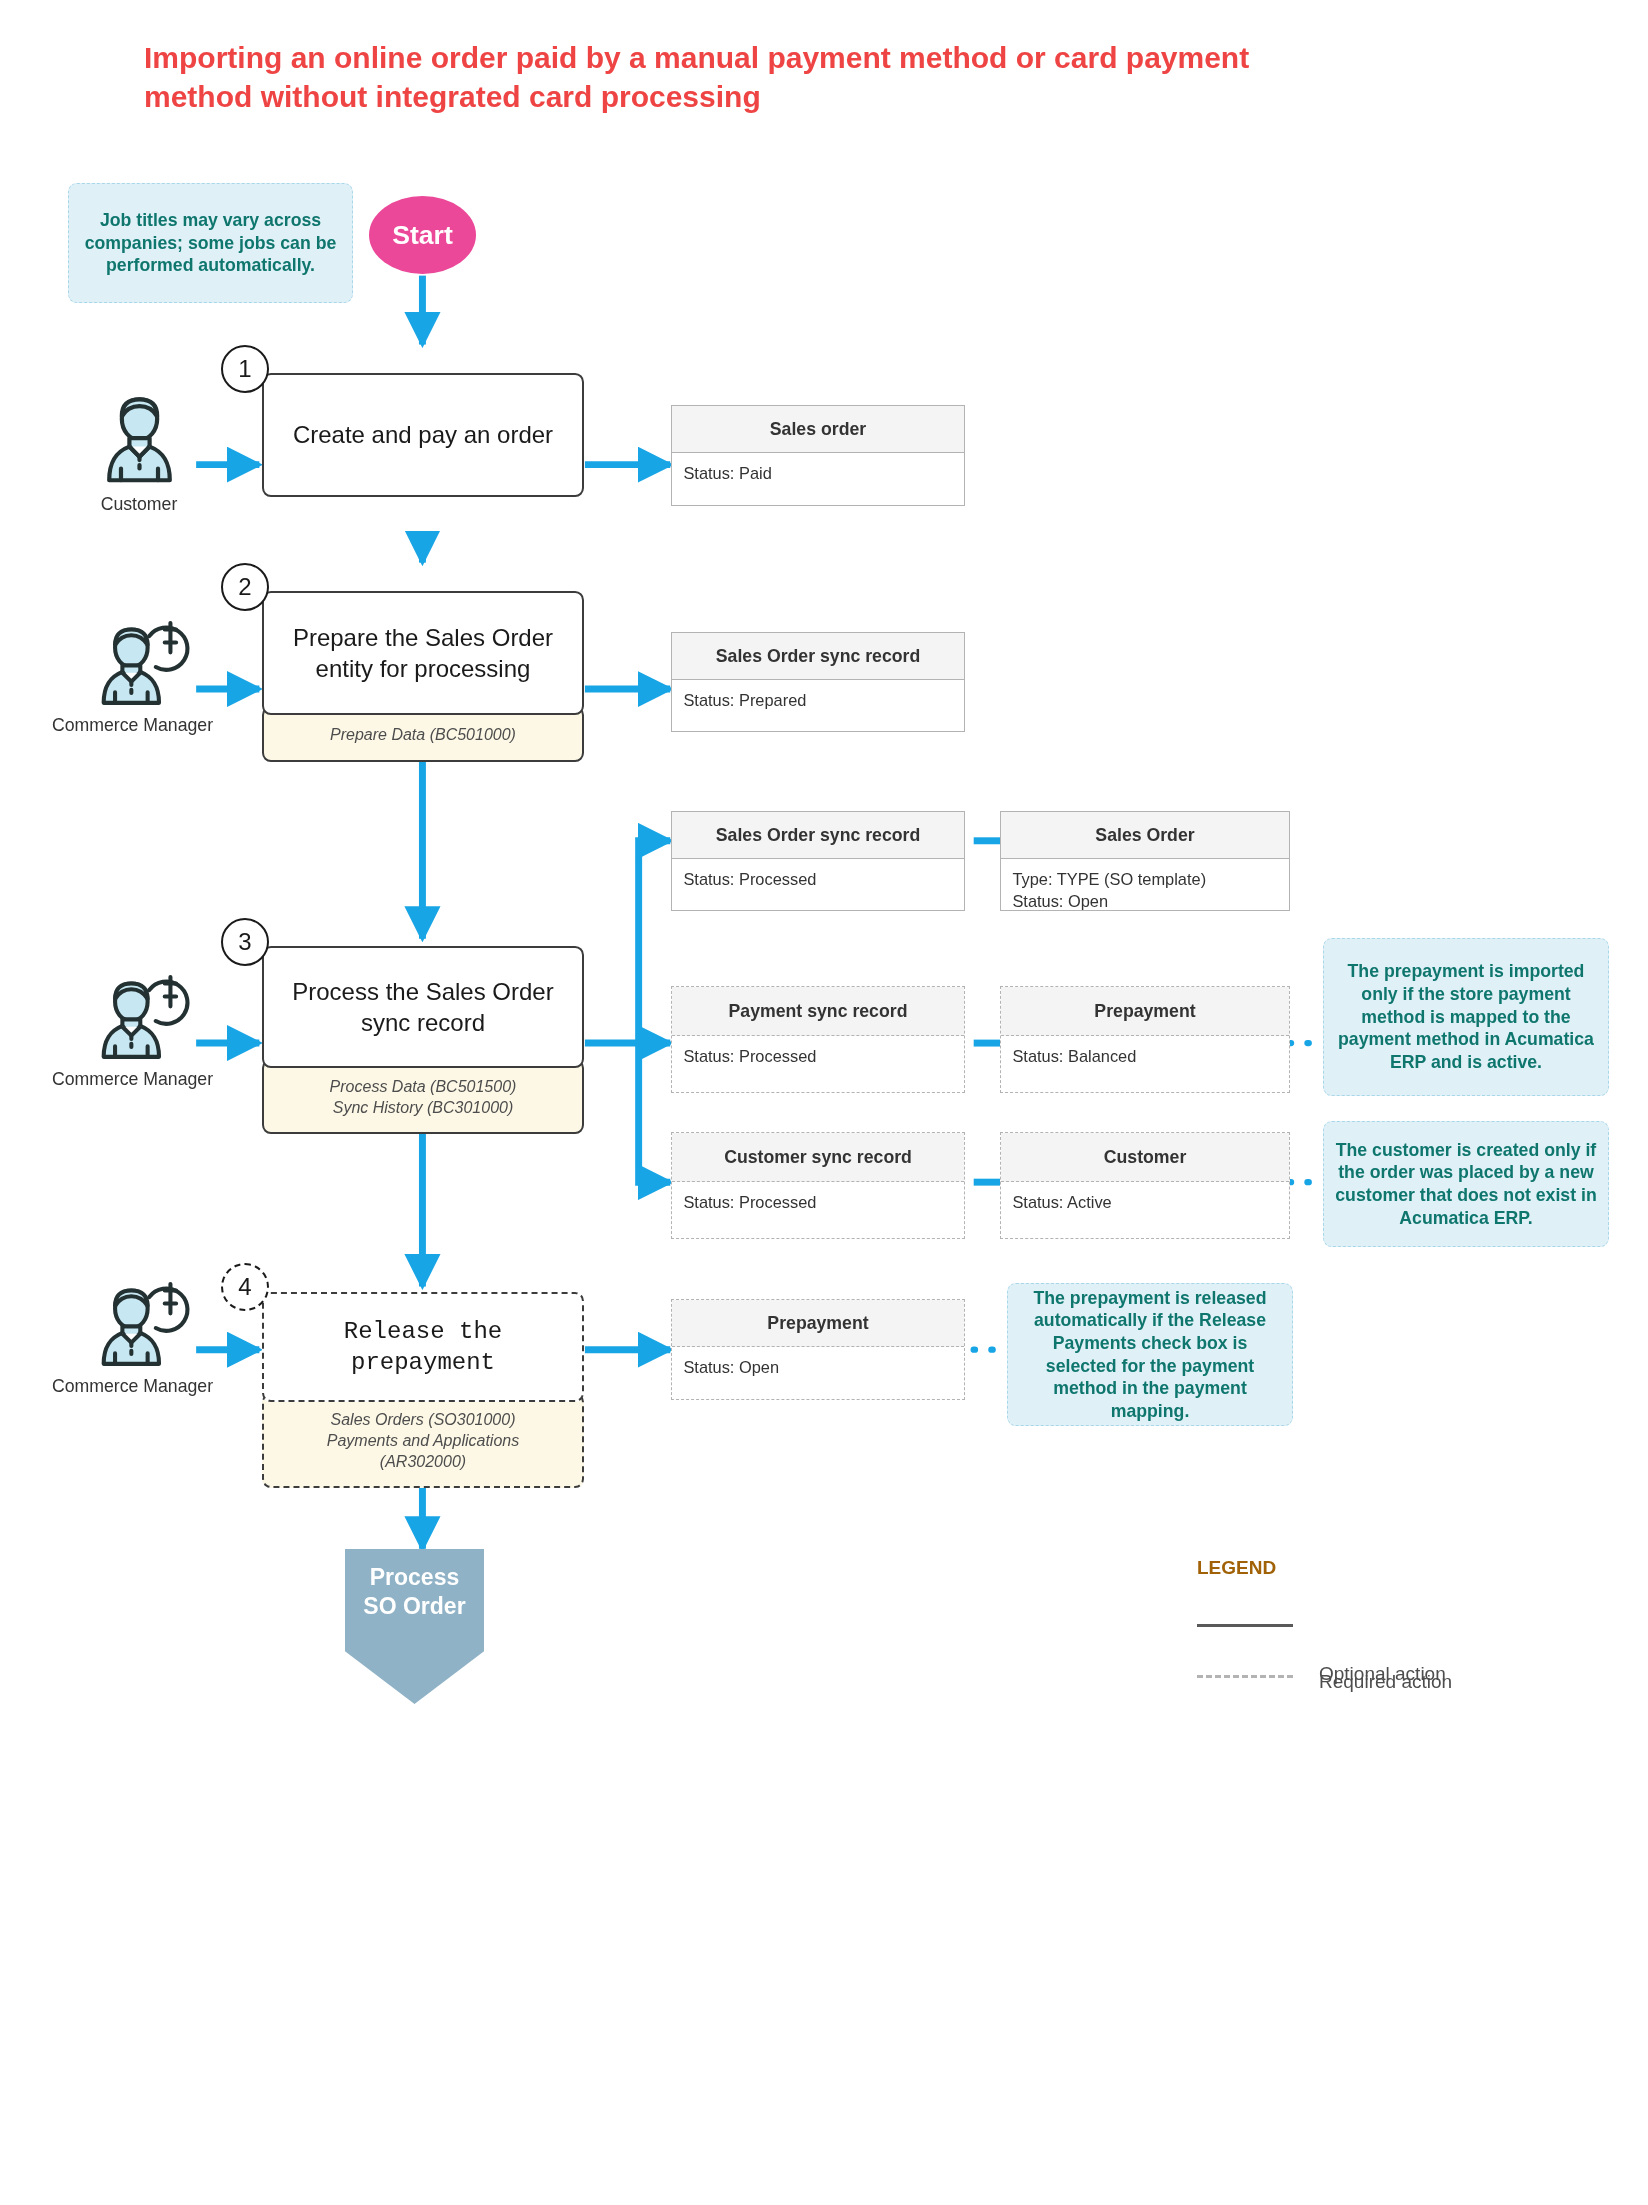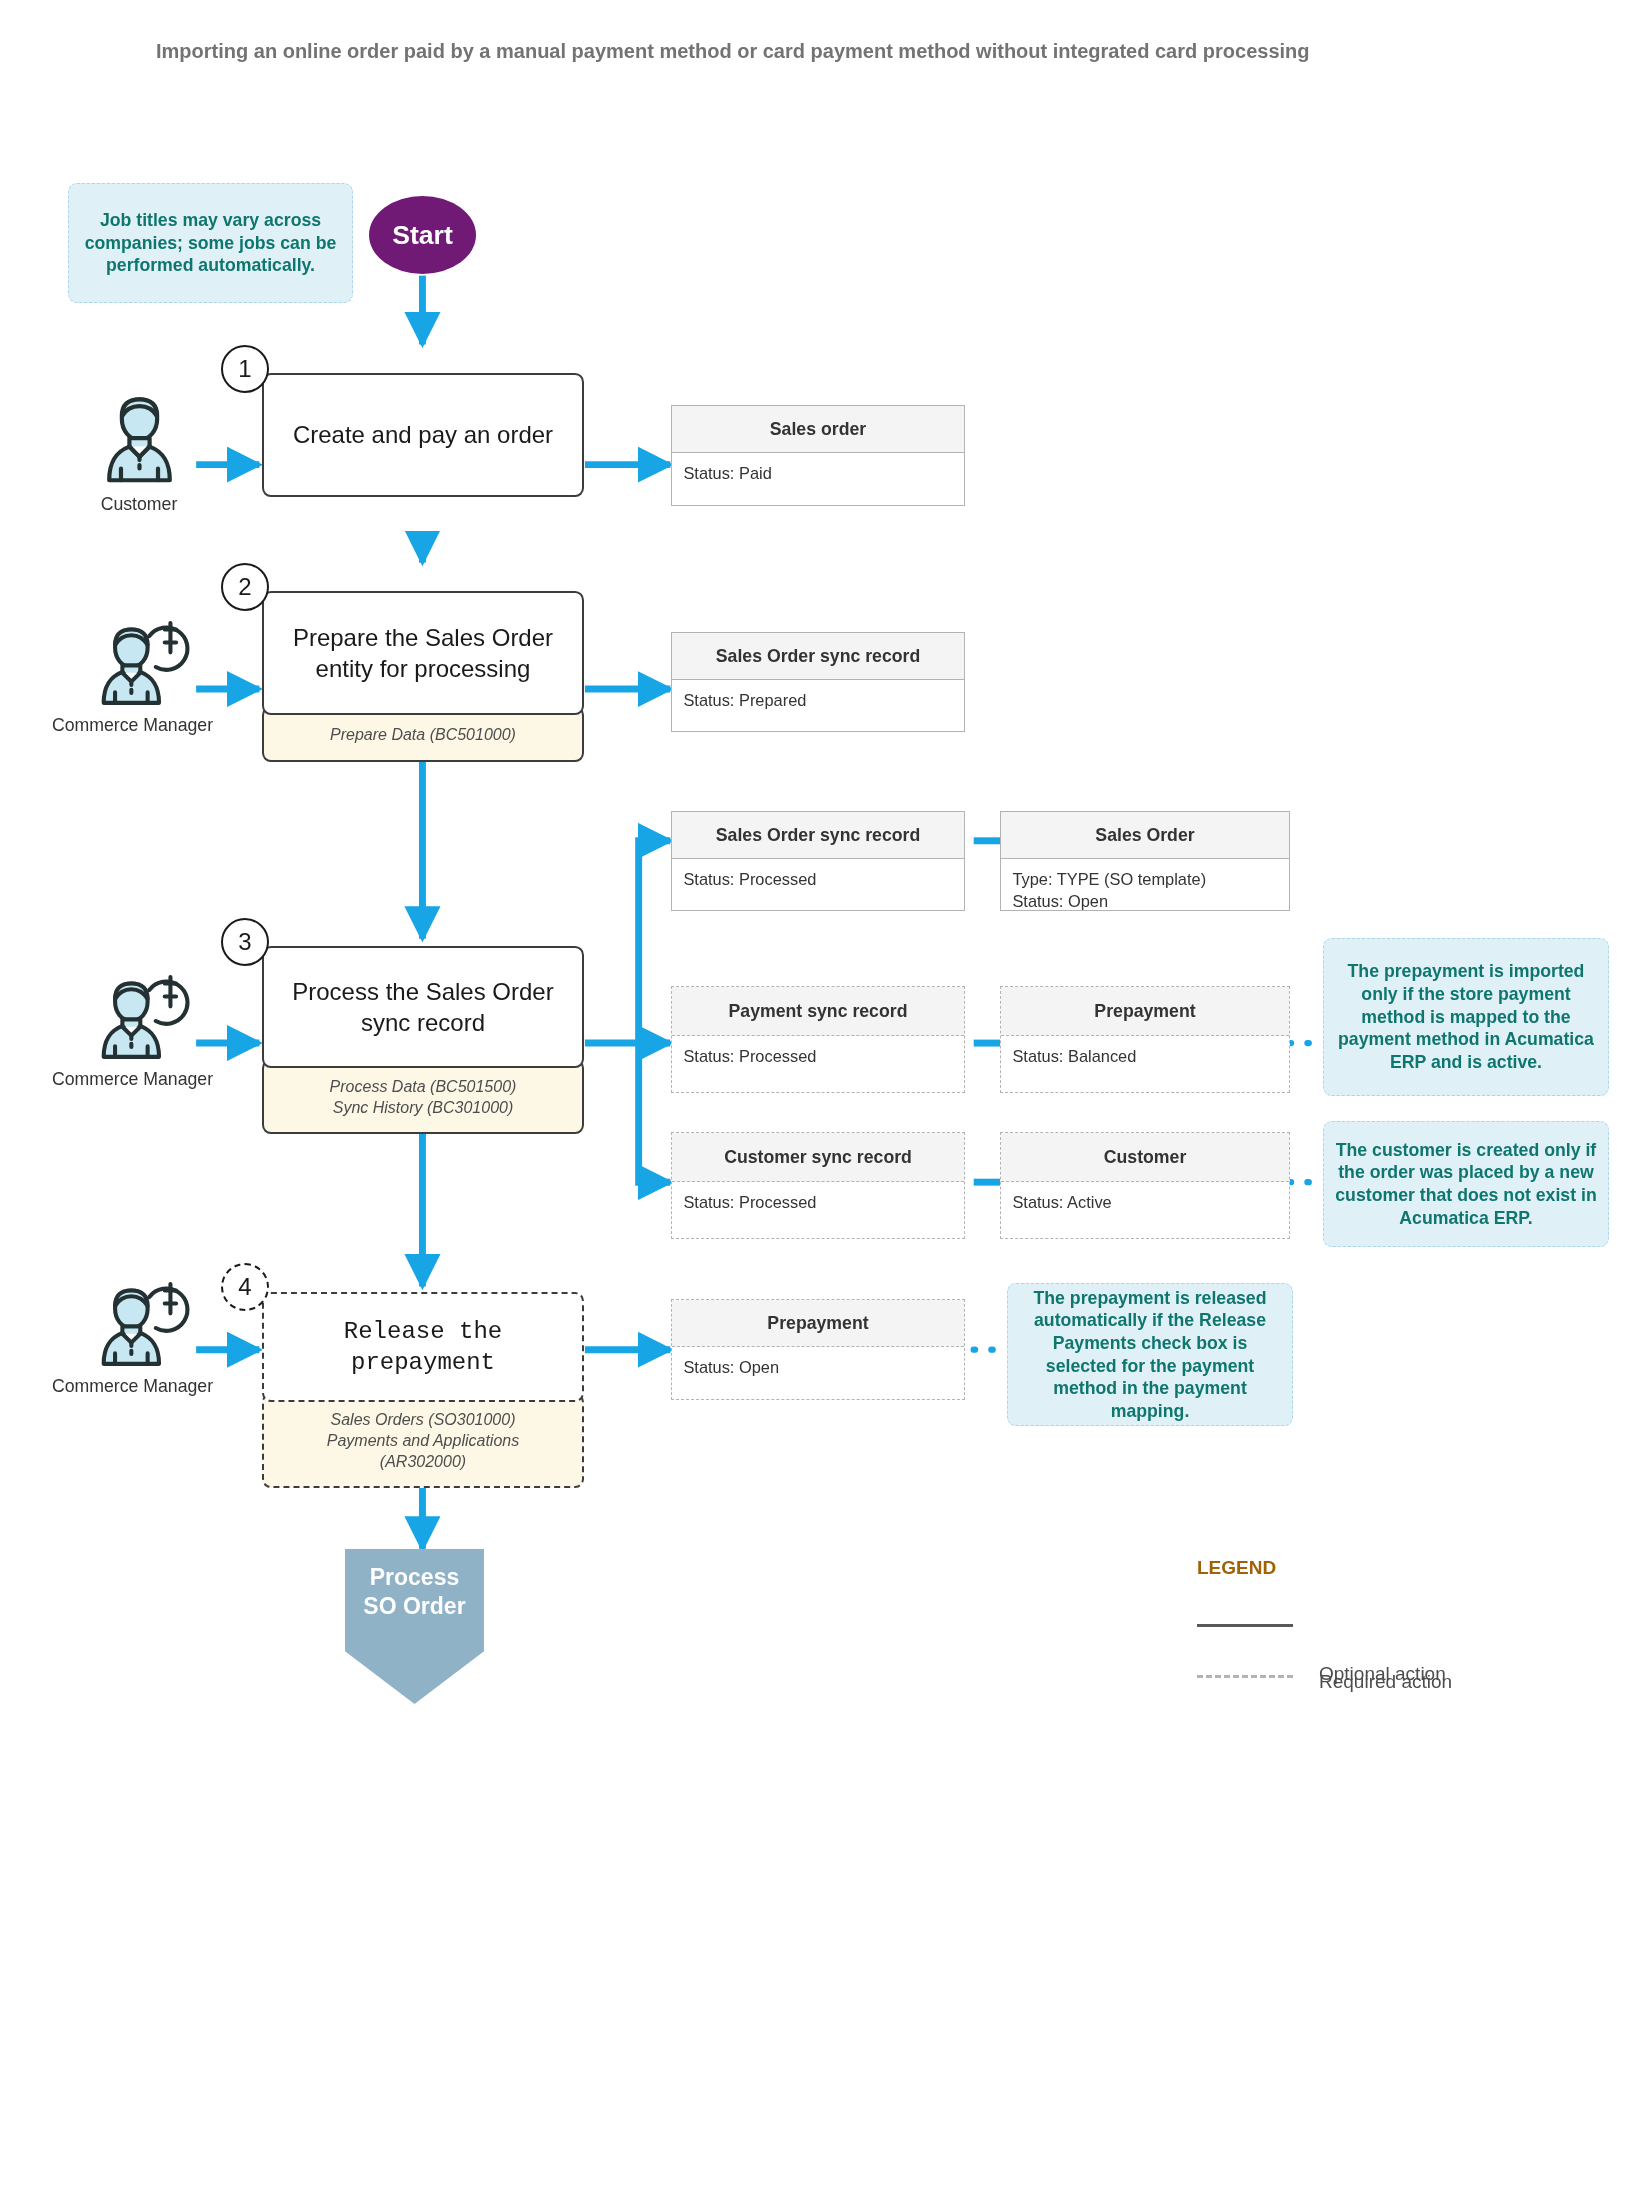--- a/index.html
+++ b/index.html
@@ -3,32 +3,32 @@
 <meta charset="utf-8">
 <style>
   html,body{margin:0;padding:0;background:#ffffff;}
   body{width:1649px;height:2205px;position:relative;
        font-family:"Liberation Sans", sans-serif;color:#4d4d4d;
        -webkit-font-smoothing:antialiased;}
   #stage{position:absolute;left:0;top:0;width:1649px;height:2205px;overflow:hidden;}
   .abs{position:absolute;box-sizing:border-box;}
 
   
-  #title{left:156px;top:38px;width:1201px;
-         font-size:20px;font-weight:bold;line-height:1.30;color:#737373;}
+  #title{left:144px;top:38px;width:1201px;
+         font-size:30px;font-weight:bold;line-height:1.30;color:#ef4444;}
 
   
   .note{background:#dff0f7;border:1.9px dashed #a9d7ea;border-radius:8.9px;
         color:#0f766e;font-weight:bold;text-align:center;
         display:flex;align-items:center;justify-content:center;}
   .note span{display:block;padding:3.8px 7.6px;line-height:1.28;}
 
   
   #start{left:369px;top:196px;width:107px;height:78px;border-radius:50%;
-         background:#701a75;color:#ffffff;font-size:26.6px;font-weight:bold;
+         background:#ec4899;color:#ffffff;font-size:26.6px;font-weight:bold;
          display:flex;align-items:center;justify-content:center;}
 
   
   .proc{background:#ffffff;}
   .proc .head{background:#ffffff;border:2.5px solid #3c3c3c;border-radius:8.9px;
               display:flex;align-items:center;justify-content:center;
               text-align:center;font-size:24px;color:#1a1a1a;line-height:1.3;
               padding:0 11.4px;position:relative;z-index:2;}
   .proc .foot{background:#fdf8e6;border:2.5px solid #3c3c3c;border-radius:8.9px;
               display:flex;align-items:center;justify-content:center;

